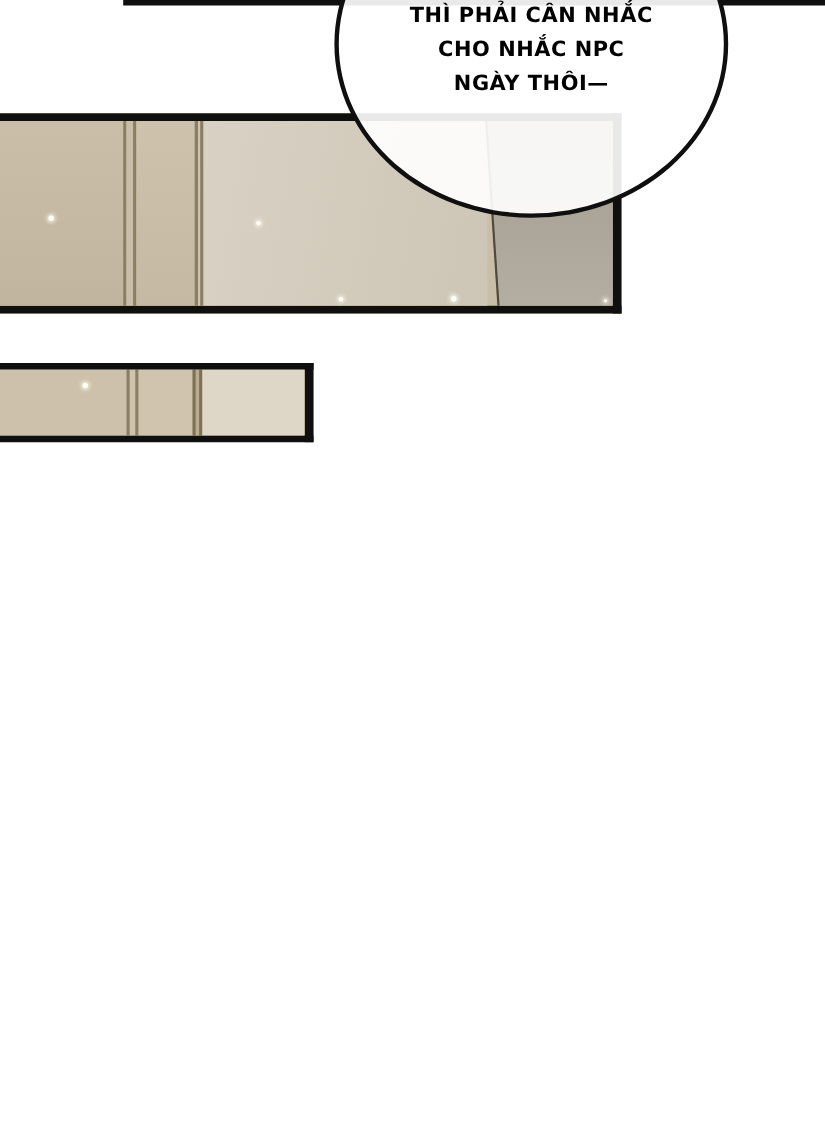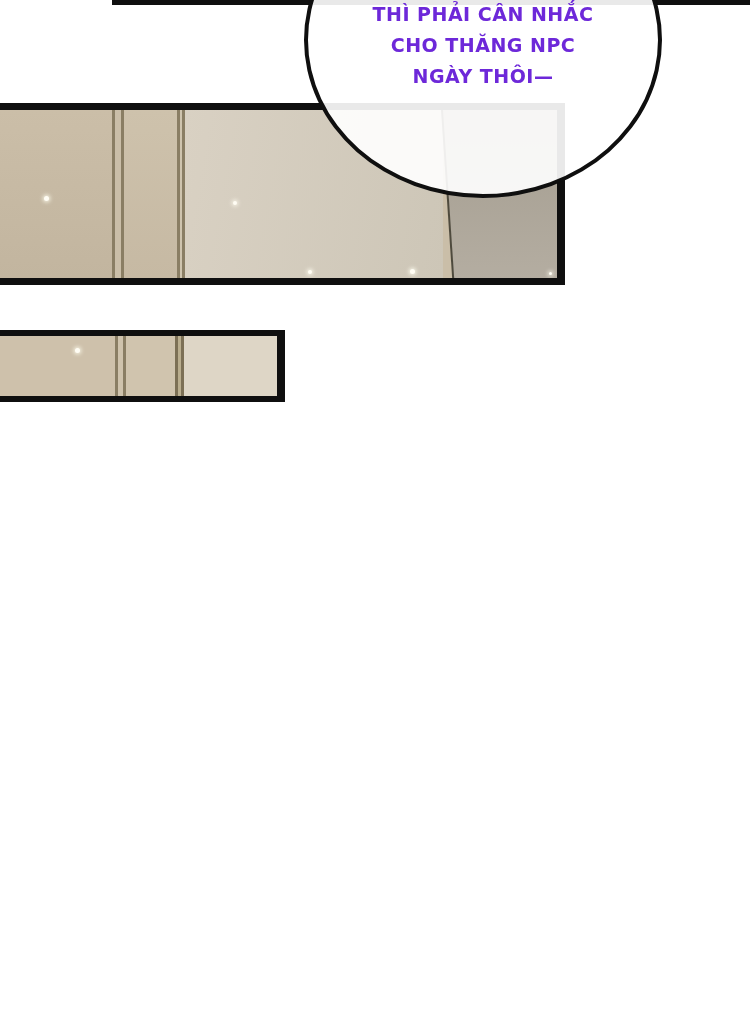--- a/index.html
+++ b/index.html
@@ -47,21 +47,21 @@
   #p2-l3{left:175px;width:3px;background:#7c7055;}
   #p2-g2{left:178px;width:3px;background:#baae8e;}
   #p2-l4{left:181px;width:3px;background:#7c7055;}
   #p2-secC{left:184px;width:93px;background:#ded6c6;}
 
   
   #bubble{position:absolute;left:304px;top:-118px;width:358px;height:316px;z-index:3;
     border:4px solid #0f0f0f;border-radius:50%;background:rgba(255,255,255,0.91);
     box-sizing:border-box;}
   #bubble-text{position:absolute;left:298px;top:-1px;width:370px;z-index:4;
-    text-align:center;color:#6d28d9;font-weight:bold;font-size:19px;line-height:31px;
+    text-align:center;color:#000000;font-weight:bold;font-size:19px;line-height:31px;
     letter-spacing:.5px;}
 
   
   #caption-wrap{position:absolute;left:0;top:758px;width:750px;text-align:center;z-index:2;}
   #caption{display:inline-block;font-family:"Liberation Sans",sans-serif;font-weight:bold;
     font-size:38px;color:#0a0a0a;transform:scale(0.78,1.08);transform-origin:center;
     letter-spacing:0px;white-space:nowrap;}
 </style>
 </head>
 <body>
@@ -102,18 +102,18 @@
       <div id="p2-g2" class="sec"></div>
       <div id="p2-l4" class="sec"></div>
       <div id="p2-secC" class="sec"></div>
       <div class="dot" style="left:75px;top:12px;width:5px;height:5px;"></div>
     </div>
   </div>
 
   <div id="bubble"></div>
   <div id="bubble-text">
     <div>THÌ PHẢI CÂN NHẮC</div>
-    <div>CHO THĂNG NPC</div>
+    <div>CHO NHẮC NPC</div>
     <div>NGÀY THÔI—</div>
   </div>
 
 
 </div>
 
 </body></html>

